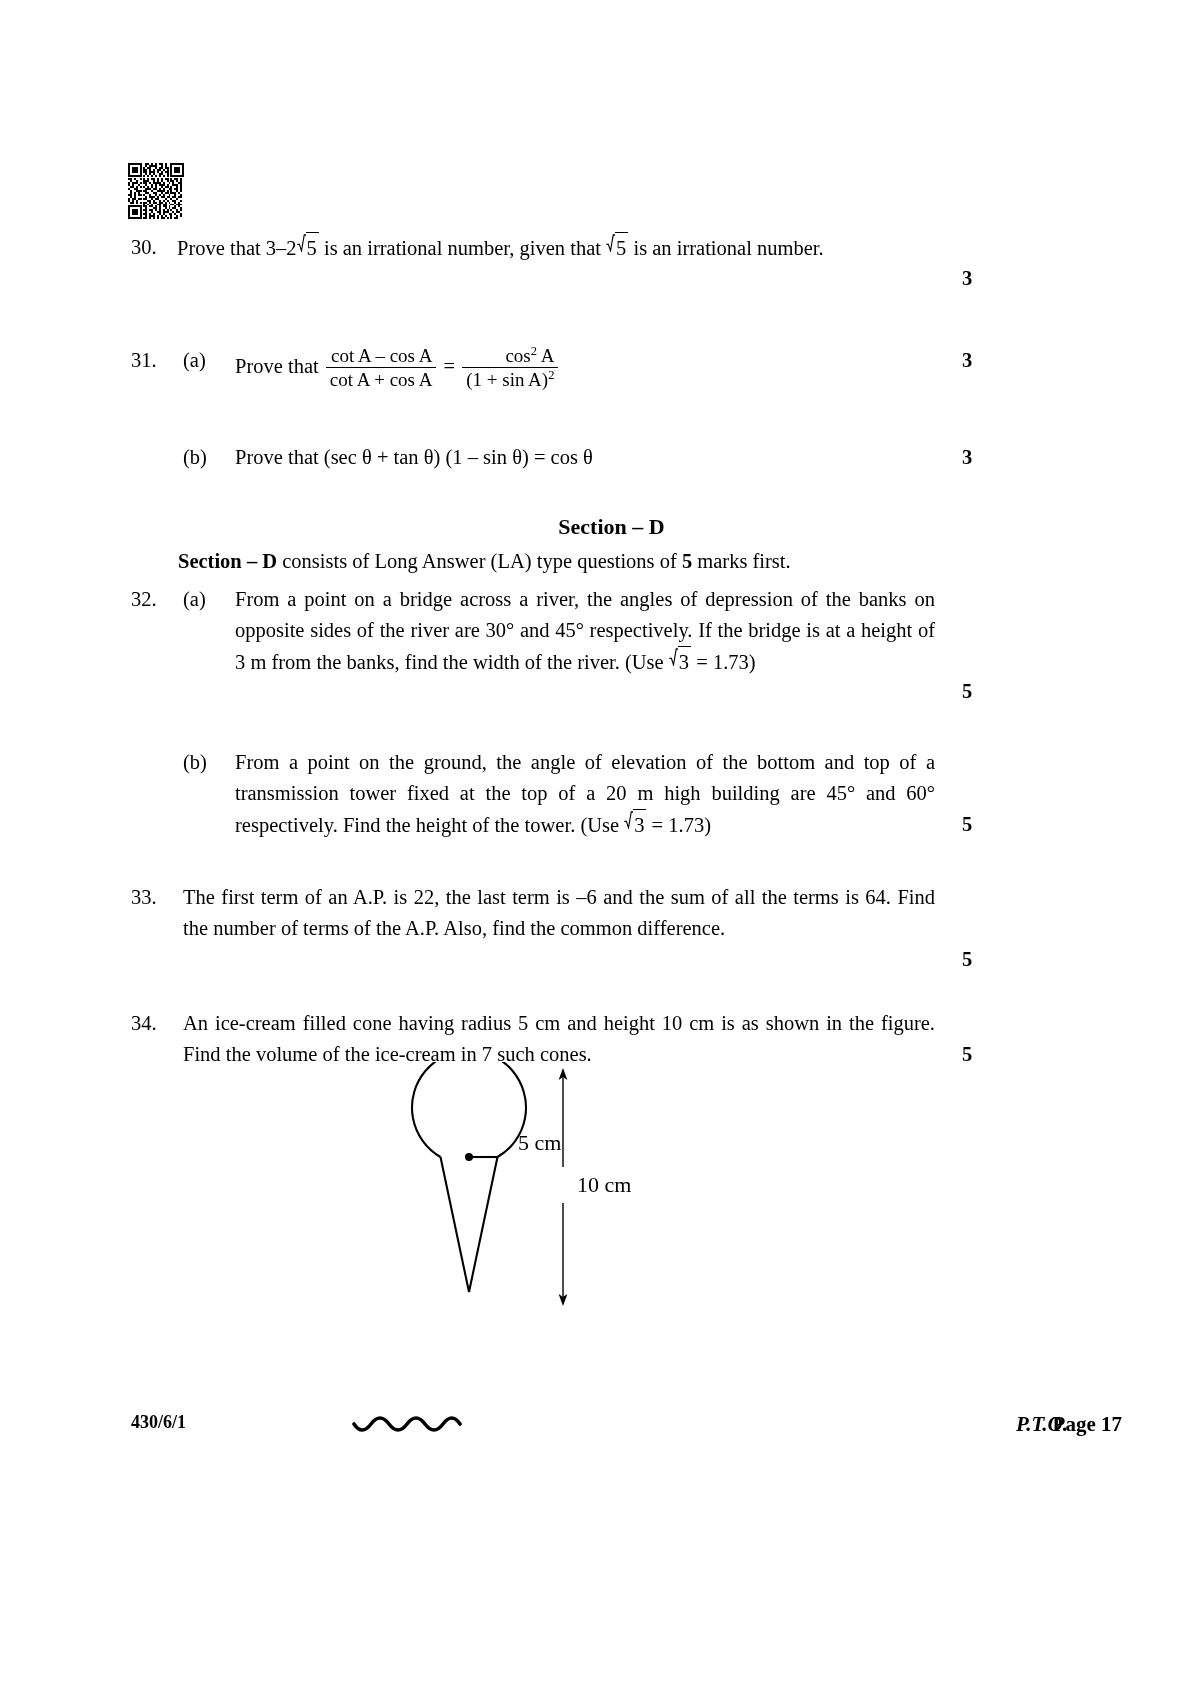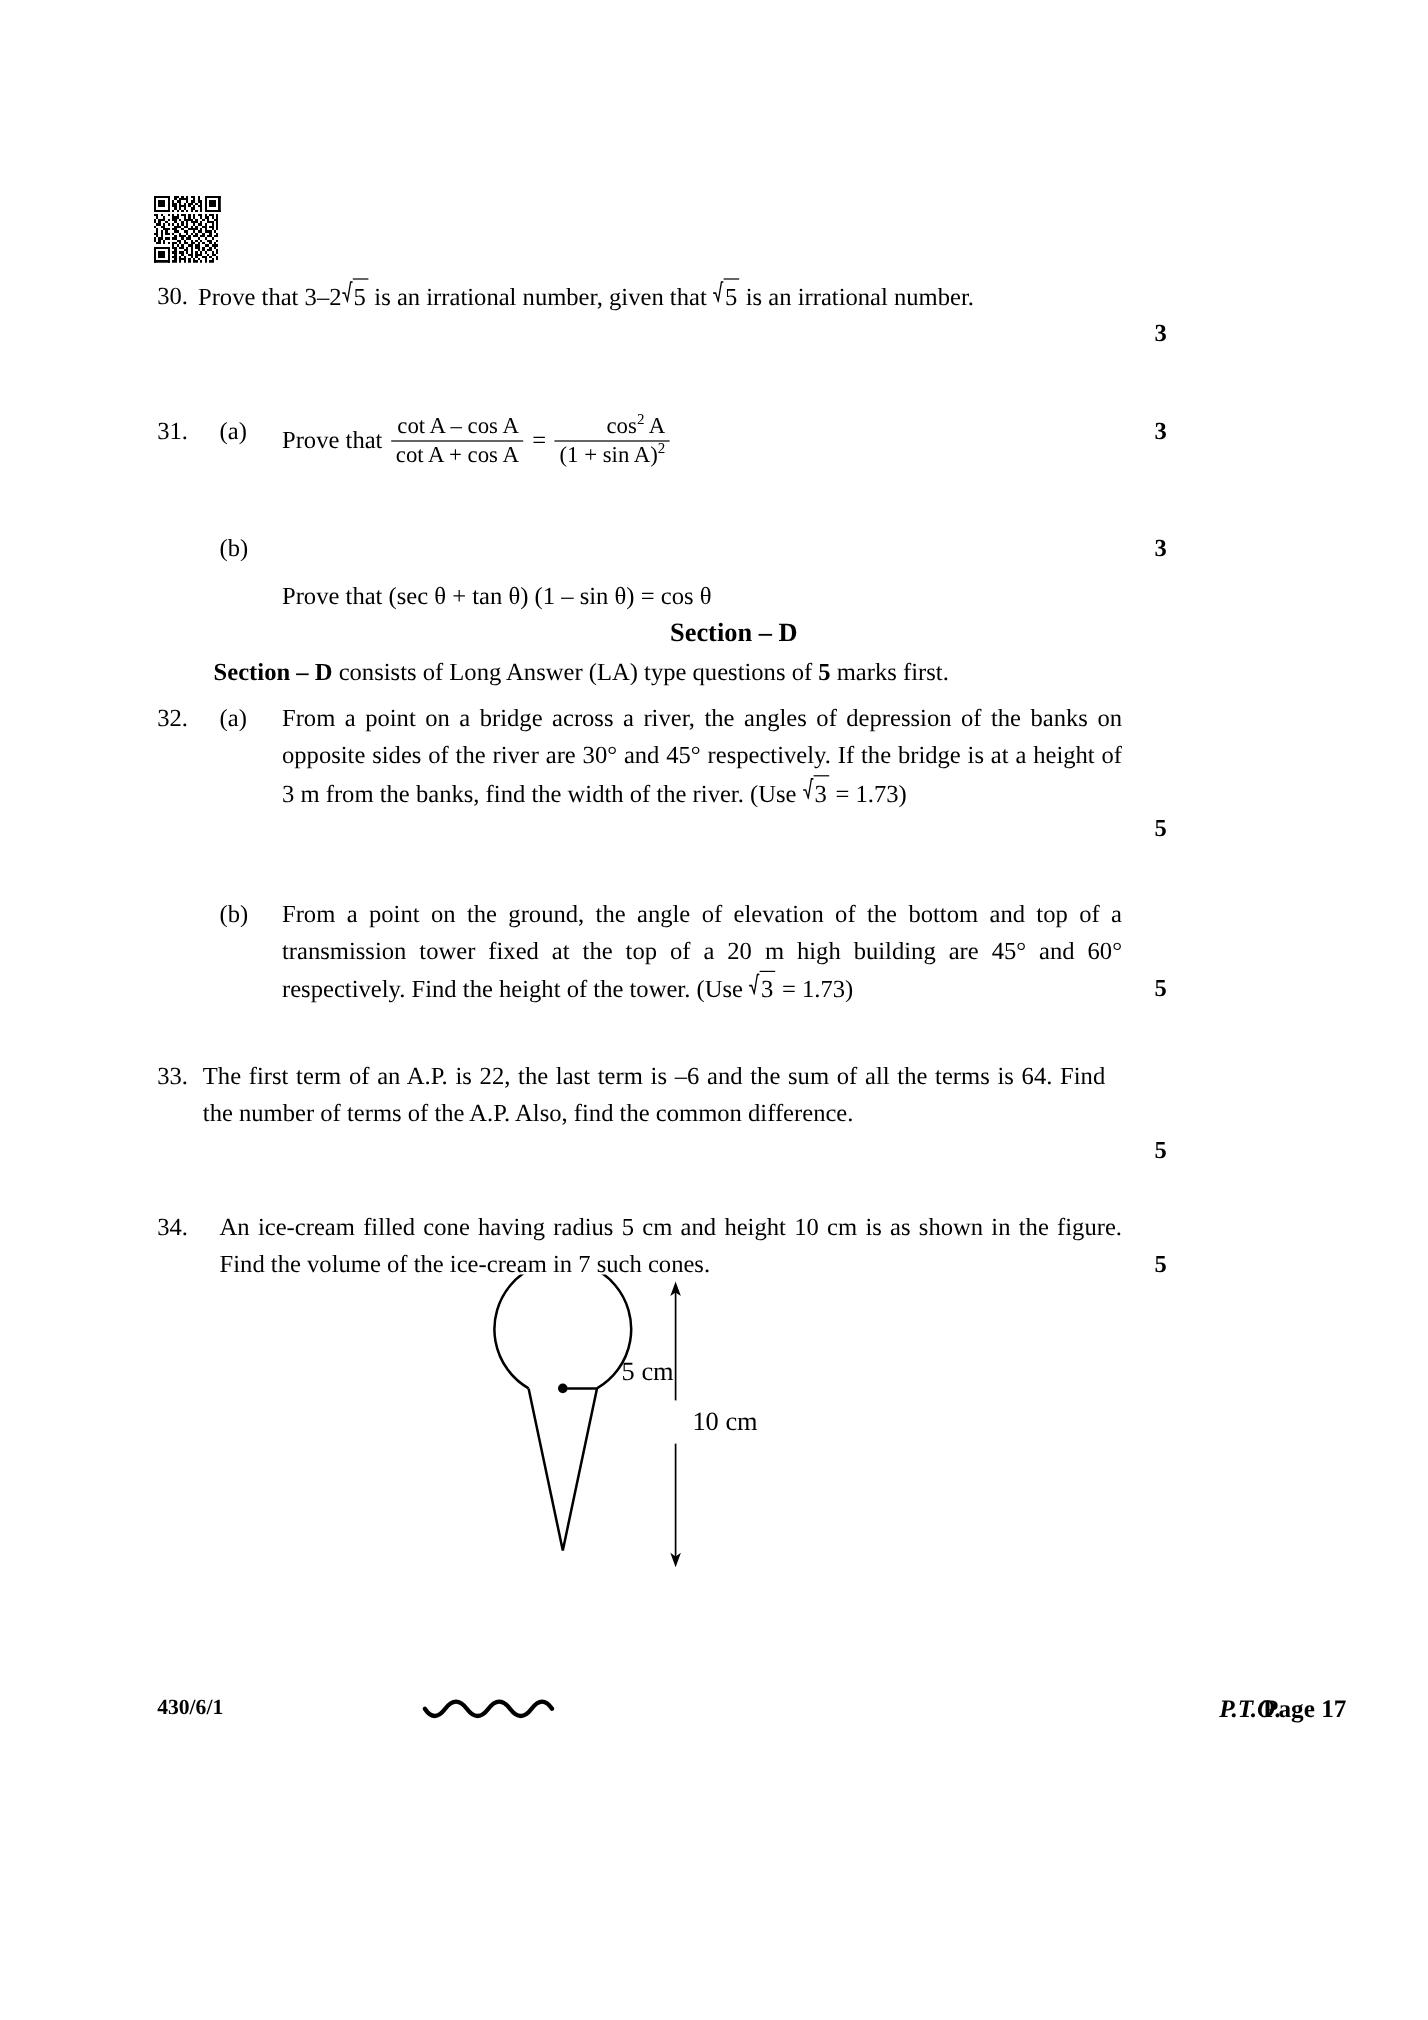--- a/index.html
+++ b/index.html
@@ -428,21 +428,21 @@
           <rect x="11" y="28" width="1" height="1"></rect>
         <rect x="13" y="28" width="1" height="1"></rect>
           <rect x="17" y="28" width="2" height="1"></rect>
         <rect x="20" y="28" width="1" height="1"></rect>
           <rect x="24" y="28" width="2" height="1"></rect>
       </g>
     </svg>
   </div>
 
   <div class="qnum" style="left:131px; top:232px;">30.</div>
-  <div class="qtext" style="left:165px; top:232px; width:752px;">
+  <div class="qtext" style="left:177px; top:232px; width:752px;">
     <span>Prove that</span>
     <span class="math">
       <span>3</span><span>–</span><span>2</span><span class="sqrt"><svg class="rad" viewBox="0 0 9 14" preserveAspectRatio="none">
             <path d="M0.3,8.2 L2.4,8.2 L4.5,13.4 L7.2,0.8 L9,0.8" fill="none" stroke="#000" stroke-width="1.1"></path>
           </svg><span class="body">5</span></span>
     </span>
     <span>is an irrational number, given that</span>
     <span class="math sqrt"><svg class="rad" viewBox="0 0 9 14" preserveAspectRatio="none">
           <path d="M0.3,8.2 L2.4,8.2 L4.5,13.4 L7.2,0.8 L9,0.8" fill="none" stroke="#000" stroke-width="1.1"></path>
         </svg><span class="body">5</span></span>
@@ -464,21 +464,21 @@
         <span class="num"><span>cos</span><sup class="exp">2</sup> <span>A</span></span>
         <span class="den"><span>(1 + sin A)</span><sup class="exp">2</sup></span>
       </span>
     </span>
   </div>
   <div class="marks" style="top:345px;">3</div>
 
   <div class="ctr or" style="top:402px;">OR</div>
 
   <div class="qsub" style="left:183px; top:442px;">(b)</div>
-  <div class="qtext" style="left:235px; top:442px; width:700px; text-align:left;margin-top:40px;">Prove that (sec θ + tan θ) (1 – sin θ) = cos θ</div>
+  <div class="qtext" style="left:235px; top:442px; width:700px; text-align:left;">Prove that (sec θ + tan θ) (1 – sin θ) = cos θ</div>
   <div class="marks" style="top:442px;">3</div>
 
   <div class="ctr sec-head" style="top:511px;">Section – D</div>
   <div class="sec-desc" style="top:546px;">
     <b>Section – D</b><span> consists of Long Answer (LA) type questions of </span><b>5</b><span> marks first.</span>
   </div>
 
   <div class="qnum" style="left:131px; top:584px;">32.</div>
   <div class="qsub" style="left:183px; top:584px;">(a)</div>
   <div class="qtext" style="left:235px; top:584px; width:700px;">
@@ -496,21 +496,21 @@
   <div class="qtext" style="left:235px; top:747px; width:700px;">
     <span>From a point on the ground, the angle of elevation of the bottom and top of a transmission tower fixed at the top of a 20 m high building are 45° and 60° respectively. Find the height of the tower. (Use</span>
     <span class="math sqrt"><svg class="rad" viewBox="0 0 9 14" preserveAspectRatio="none">
           <path d="M0.3,8.2 L2.4,8.2 L4.5,13.4 L7.2,0.8 L9,0.8" fill="none" stroke="#000" stroke-width="1.1"></path>
         </svg><span class="body">3</span></span>
     <span>= 1.73)</span>
   </div>
   <div class="marks" style="top:809px;">5</div>
 
   <div class="qnum" style="left:131px; top:882px;">33.</div>
-  <div class="qtext" style="left:169px; top:882px; width:752px;">The first term of an A.P. is 22, the last term is –6 and the sum of all the terms is 64. Find the number of terms of the A.P. Also, find the common difference.</div>
+  <div class="qtext" style="left:183px; top:882px; width:752px;">The first term of an A.P. is 22, the last term is –6 and the sum of all the terms is 64. Find the number of terms of the A.P. Also, find the common difference.</div>
   <div class="marks" style="top:944px;">5</div>
 
   <div class="qnum" style="left:131px; top:1008px;">34.</div>
   <div class="qtext" style="left:183px; top:1008px; width:752px;">An ice-cream filled cone having radius 5 cm and height 10 cm is as shown in the figure. Find the volume of the ice-cream in 7 such cones.</div>
   <div class="marks" style="top:1039px;">5</div>
 
   <div class="figure">
     <svg width="300" height="260" viewBox="0 0 300 260">
 
       <path d="M 40.5,95 A 57,57 0 1 1 97.5,95" fill="none" stroke="#000" stroke-width="2.1"></path>

